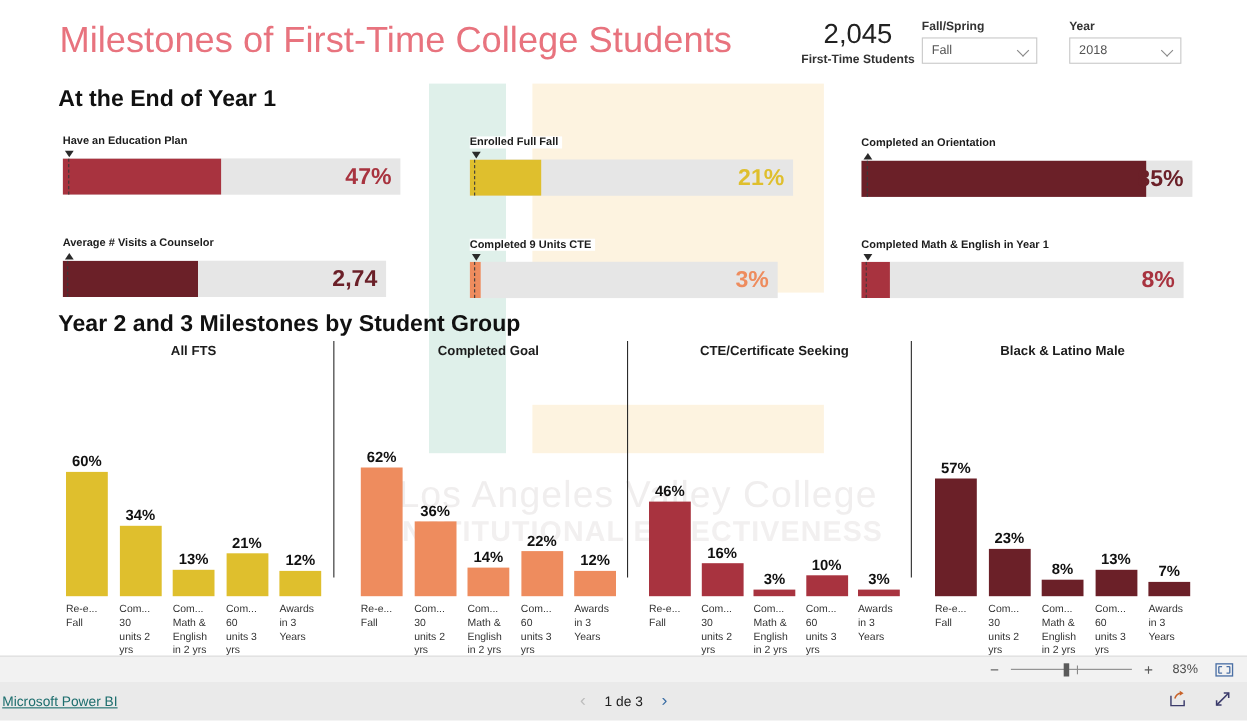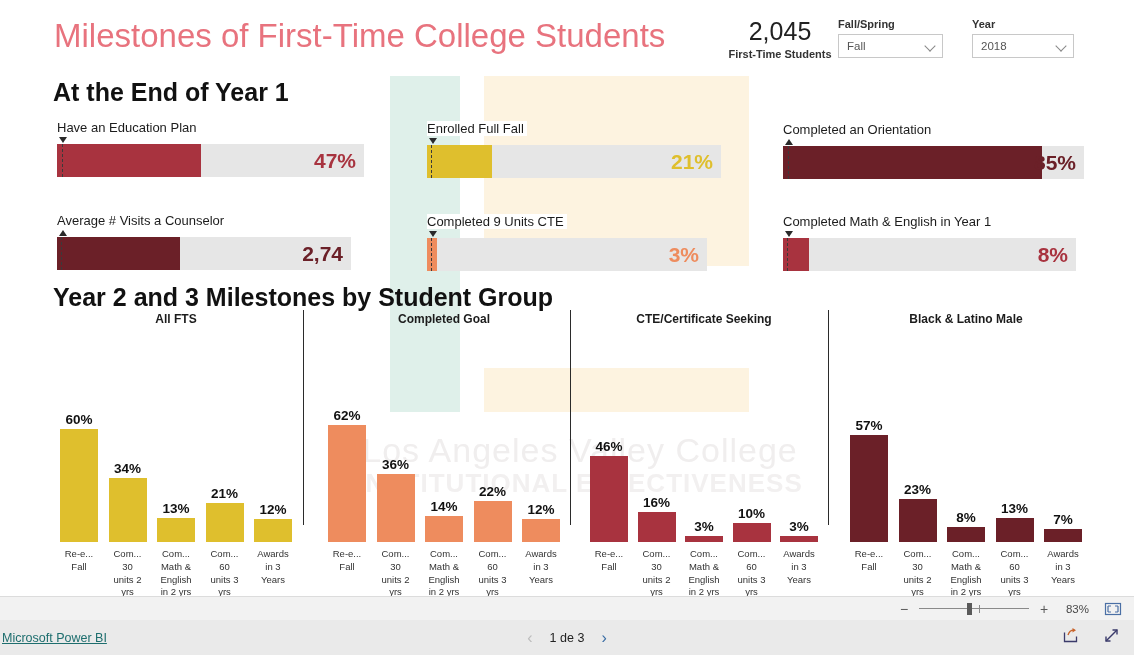--- a/index.html
+++ b/index.html
@@ -132,34 +132,34 @@
     left: 1px; top: 1px;
     width: 7px; height: 7px;
     border-right: 1.3px solid #888;
     border-bottom: 1.3px solid #888;
     transform: rotate(45deg);
   }
 
   
   .section-h {
     position: absolute;
-    font-size: 25px;
+    font-size: 21px;
     font-weight: bold;
     color: #111111;
     z-index: 3;
     white-space: nowrap;
   }
   .section-h.s1 { left: 53px; top: 78px; }
   .section-h.s2 { left: 53px; top: 283px; }
 
   
   .kpi { position: absolute; z-index: 2; }
   .kpi .kpi-title {
-    font-size: 13px;
-    font-weight: normal;
+    font-size: 10px;
+    font-weight: bold;
     color: #1c1c1c;
     white-space: nowrap;
     background: #ffffff;
     display: inline-block;
     padding-right: 3px;
   }
   .kpi .tri {
     width: 0; height: 0;
     margin: 1px 0 1px 2px;
   }
@@ -237,21 +237,21 @@
   .panel .bar { width: 38px; }
   .panel .xlabels {
     display: flex;
     justify-content: space-between;
     margin-top: 6px;
   }
   .panel .xlab {
     width: 38px;
     font-size: 9.5px;
     color: #333333;
-    text-align: center;
+    text-align: left;
     line-height: 1.35;
     word-break: break-word;
   }
   .divider {
     position: absolute;
     width: 1px;
     background: #2b2b2b;
     z-index: 2;
   }
   .note {

